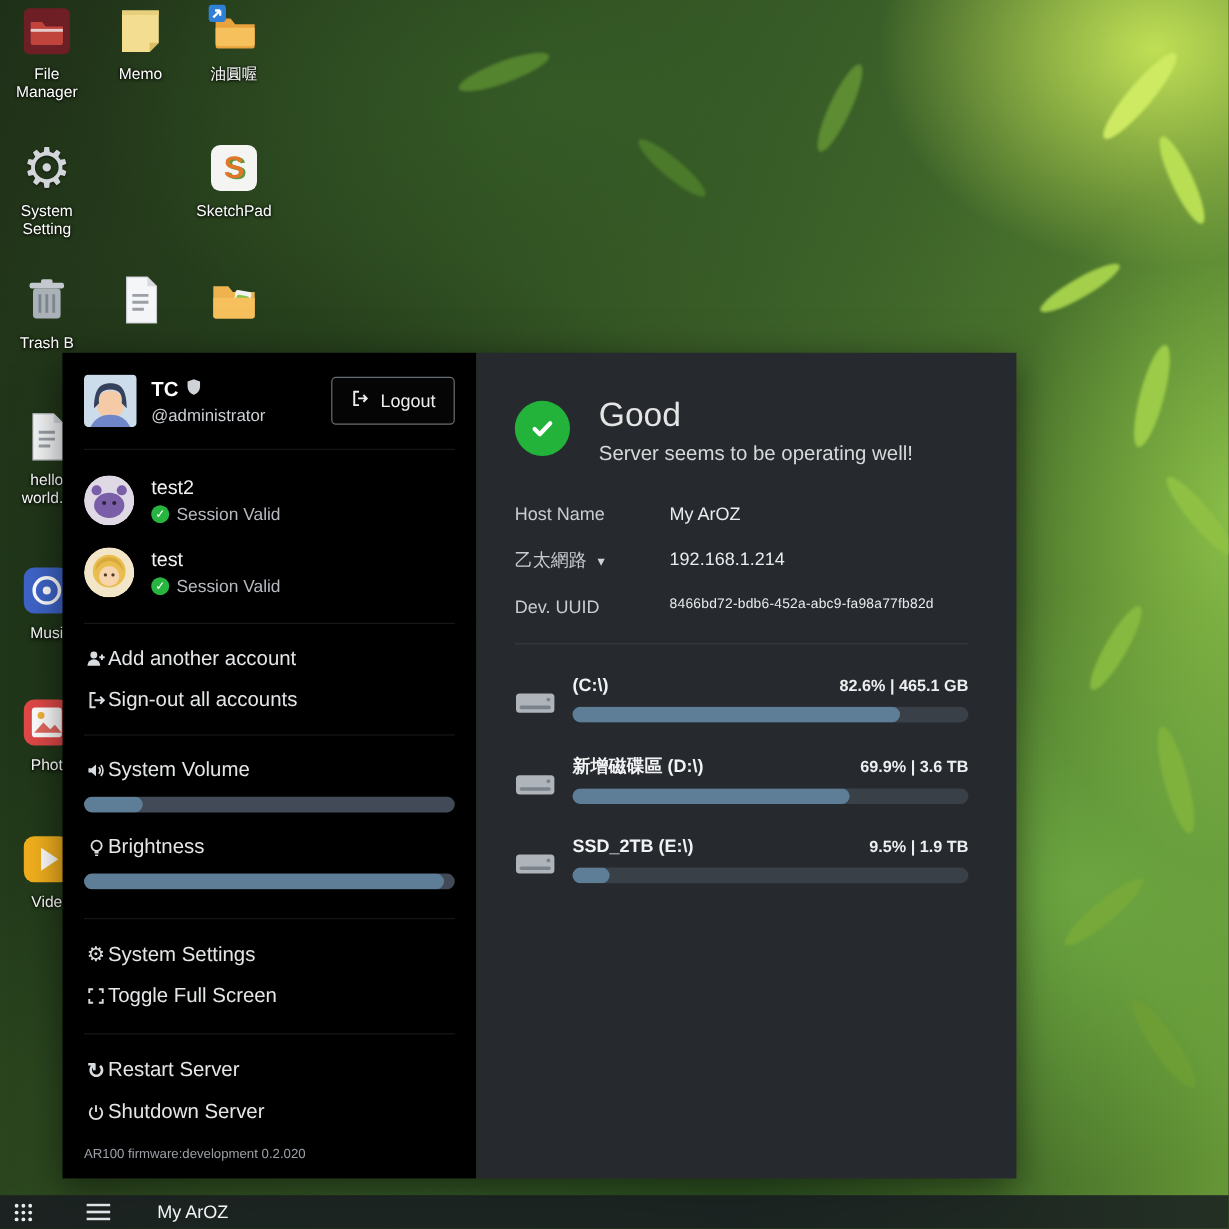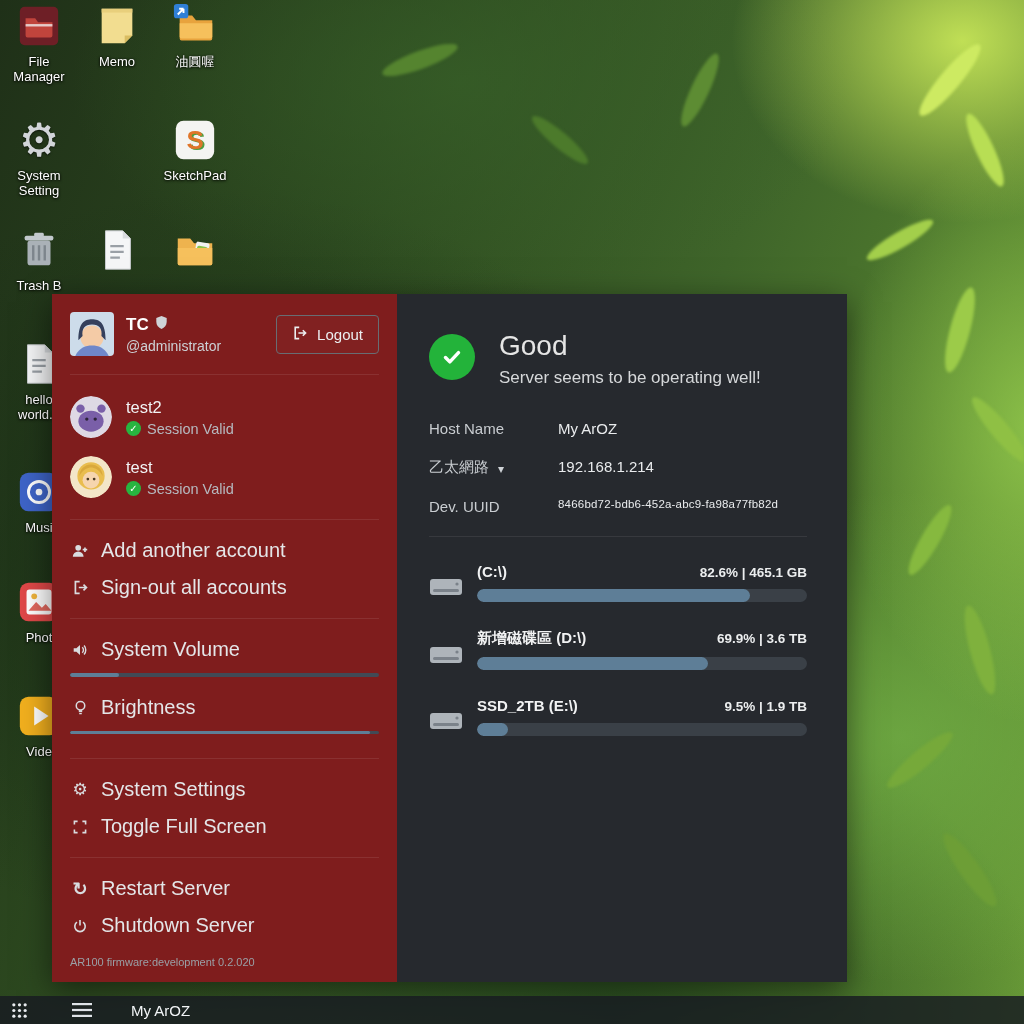--- a/index.html
+++ b/index.html
@@ -29,42 +29,42 @@
             text-shadow:0 1px 3px rgba(0,0,0,.95), 0 0 2px rgba(0,0,0,.8); word-break:break-word; }
   .dicon.selected { background:rgba(18,22,28,.62); width:72px; border-radius:2px; padding:7px 0 8px; }
   .glyph-gear::before { content:"⚙"; font-size:46px; line-height:46px; color:#d2d5d9;
                         text-shadow:0 1px 2px rgba(0,0,0,.6); }
   .glyph-gear-sm::before { content:"⚙"; font-size:17px; color:#d9dcdf; }
   .glyph-restart::before { content:"↻"; font-size:18px; font-weight:bold; color:#d9dcdf; }
 
   
   .panel { position:absolute; left:52px; top:294px; width:795px; height:688px; display:flex;
            z-index:5; box-shadow:0 8px 30px rgba(0,0,0,.5); }
-  .panel-left { width:345px; background:#7f1d1d; padding:16px 18px 10px; display:flex;
+  .panel-left { width:345px; background:#000000; padding:16px 18px 10px; display:flex;
                 flex-direction:column; }
   .divider { height:1px; background:rgba(255,255,255,.09); margin:12px 0; flex:0 0 auto; }
 
   .user-header { display:flex; align-items:center; gap:12px; padding:2px 0 6px; }
   .avatar-sq { width:44px; height:44px; border-radius:4px; overflow:hidden; flex:0 0 auto; }
   .user-name-row { display:flex; align-items:center; gap:6px; }
   .user-name { font-size:17px; font-weight:bold; color:#fff; }
   .user-handle { font-size:14px; color:#cdd1d5; margin-top:3px; }
   .logout-btn { margin-left:auto; display:flex; align-items:center; gap:9px; background:rgba(255,255,255,.02);
                 border:1px solid #686d73; border-radius:4px; color:#eceef0; font-size:15px;
                 padding:9px 15px; cursor:pointer; font-family:inherit; }
 
   .account { display:flex; gap:14px; align-items:center; padding:9px 0; cursor:pointer; }
   .avatar-c { width:42px; height:42px; border-radius:50%; overflow:hidden; flex:0 0 auto; }
   .acc-name { font-weight:normal; font-size:16.5px; color:#f2f3f4; }
   .acc-status { display:flex; align-items:center; gap:6px; color:#b6bac0; font-size:14.5px; margin-top:4px; }
   .chk { width:15px; height:15px; border-radius:50%; background:#28b440; color:#fff;
          display:flex; align-items:center; justify-content:center; font-size:10px; }
   .chk::before { content:"✓"; }
 
-  .mrow { display:flex; align-items:center; gap:11px; color:#e4e6e8; font-size:20px;
+  .mrow { display:flex; align-items:center; color:#e4e6e8; font-size:17px;
           padding:7px 0; cursor:pointer; }
   .micon { width:20px; display:flex; justify-content:center; align-items:center; }
   .slider { height:13px; border-radius:7px; background:#414a56; margin:5px 0 12px;
             overflow:hidden; cursor:pointer; }
   .slider-fill { height:100%; border-radius:7px; background:#5e7e97; }
   .panel-bottom { margin-top:auto; }
   .panel-footer { font-size:11px; color:#9aa0a6; margin-top:12px; padding-bottom:4px; }
 
   
   .panel-right { flex:1; background:#26292e; padding:36px 40px 0 32px; color:#e6e8ea; }

